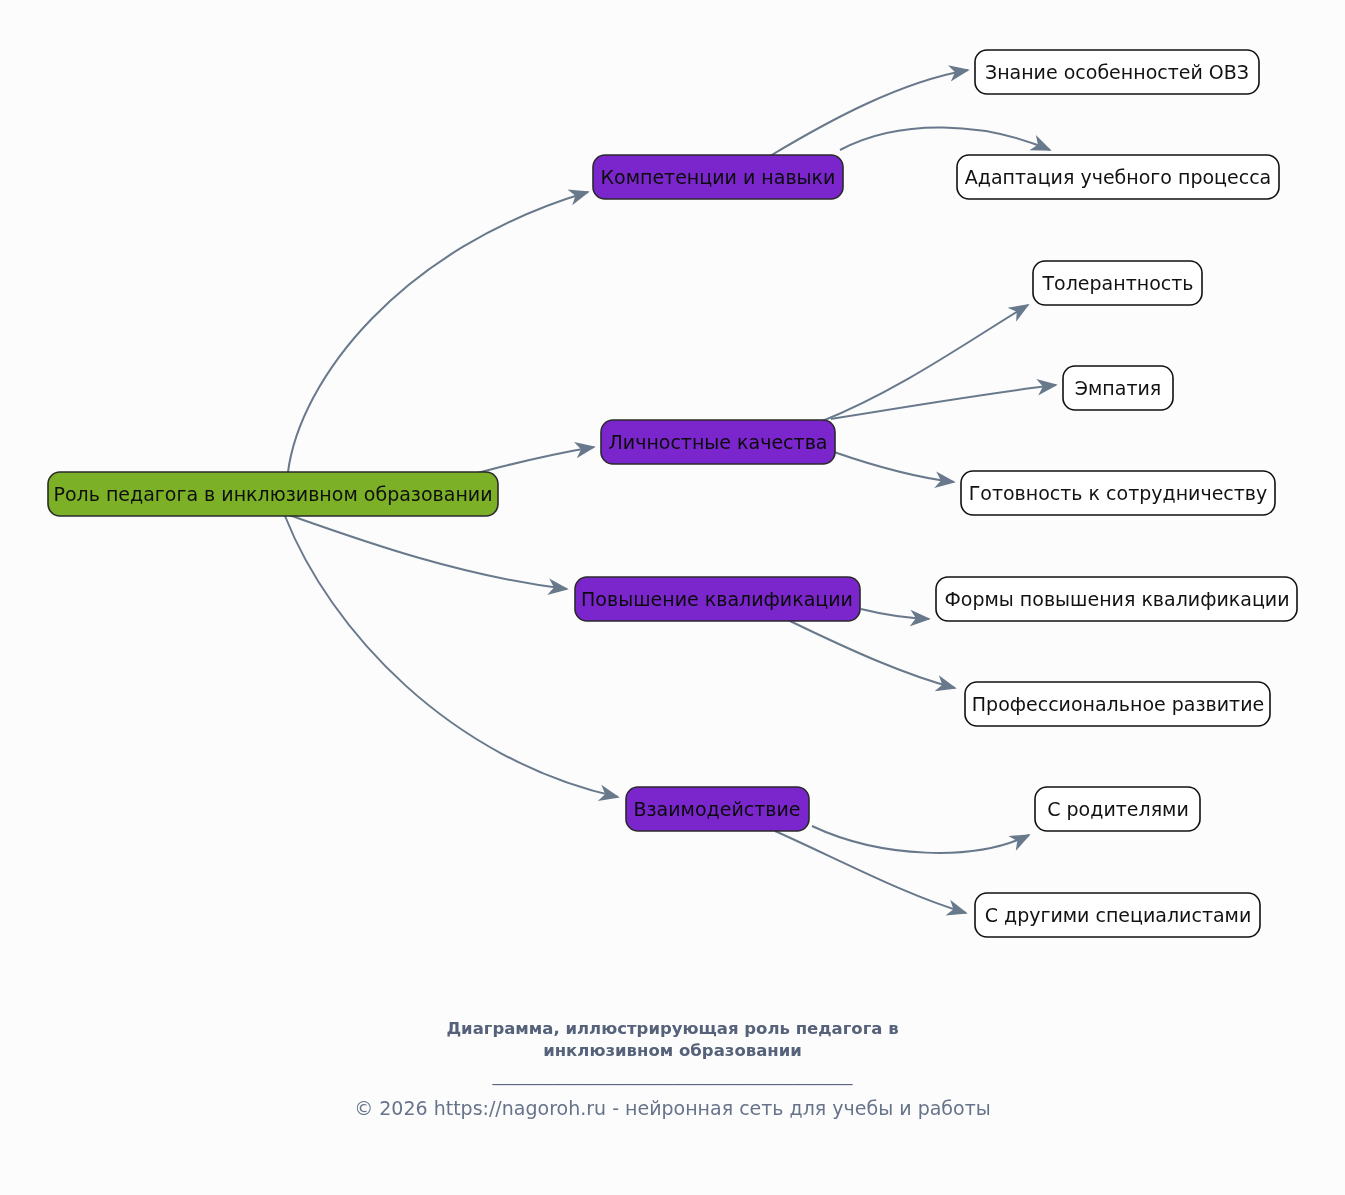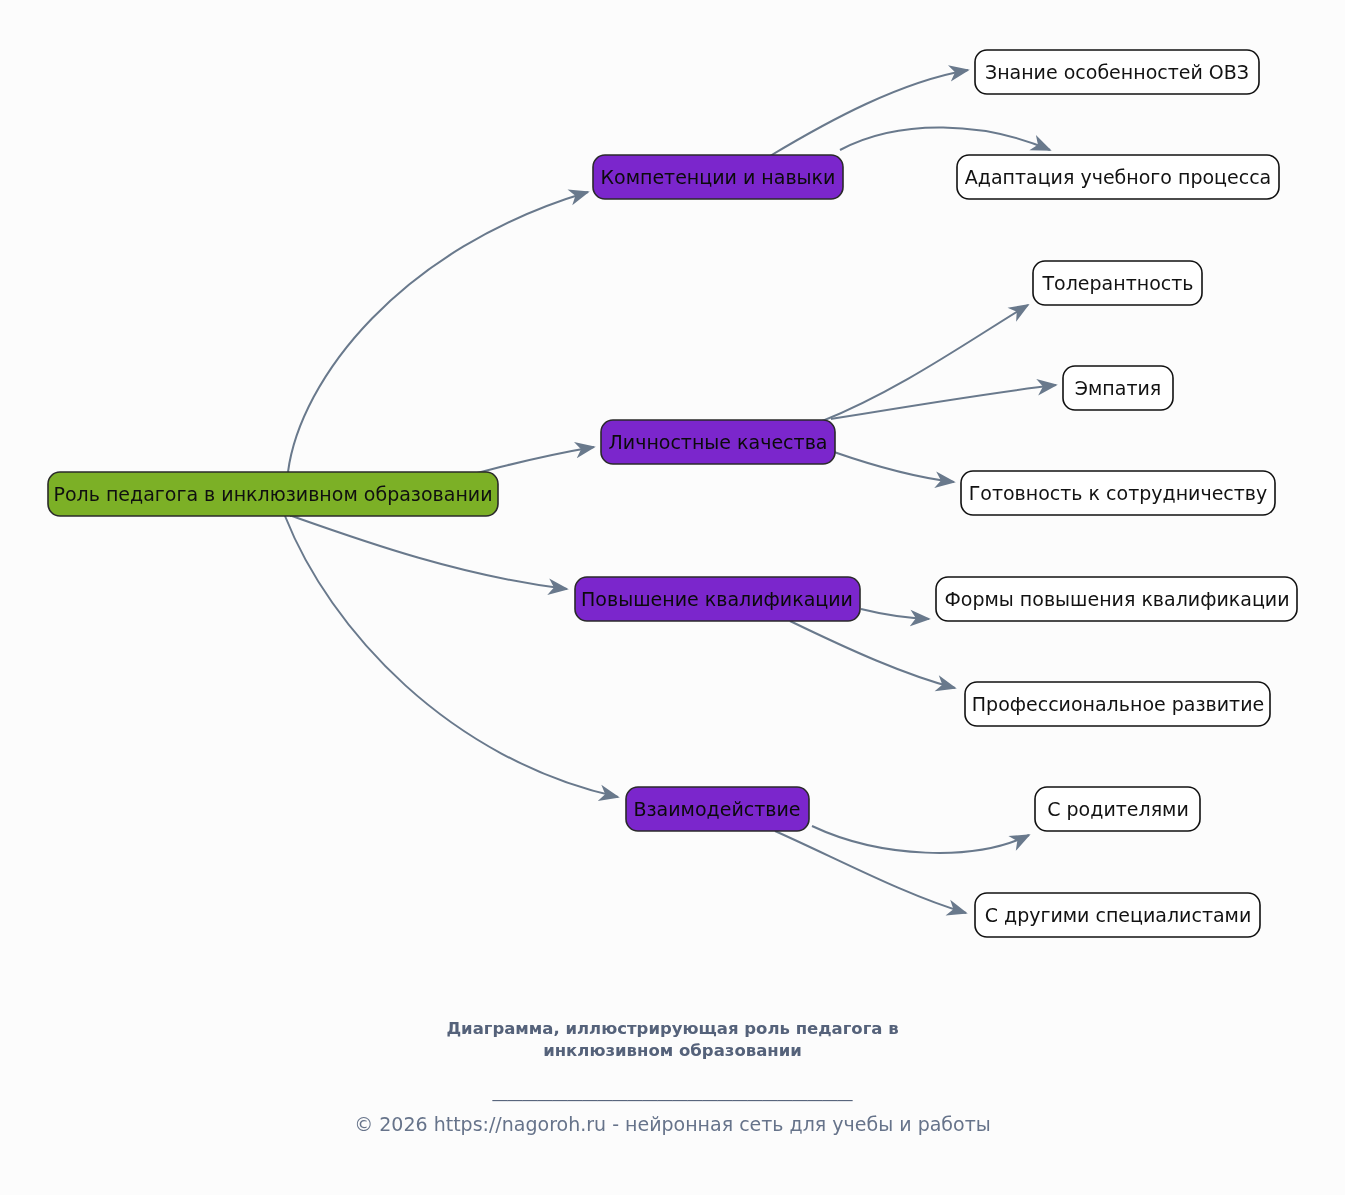--- a/index.html
+++ b/index.html
@@ -71,21 +71,21 @@
     color: #55627a;
     line-height: 1.35;
     max-width: 500px;
     margin: 0 auto;
   }
   #caption-divider {
     font-family: "DejaVu Sans", "Liberation Sans", sans-serif;
     font-size: 15px;
     color: #55627a;
     letter-spacing: 0px;
-    margin-top: 20px;
+    margin-top: 4px;
     overflow: hidden;
     white-space: nowrap;
     max-width: 470px;
     margin-left: auto;
     margin-right: auto;
     height: 22px;
   }
   #caption-footer {
     font-family: "DejaVu Sans", "Liberation Sans", sans-serif;
     font-size: 19px;

